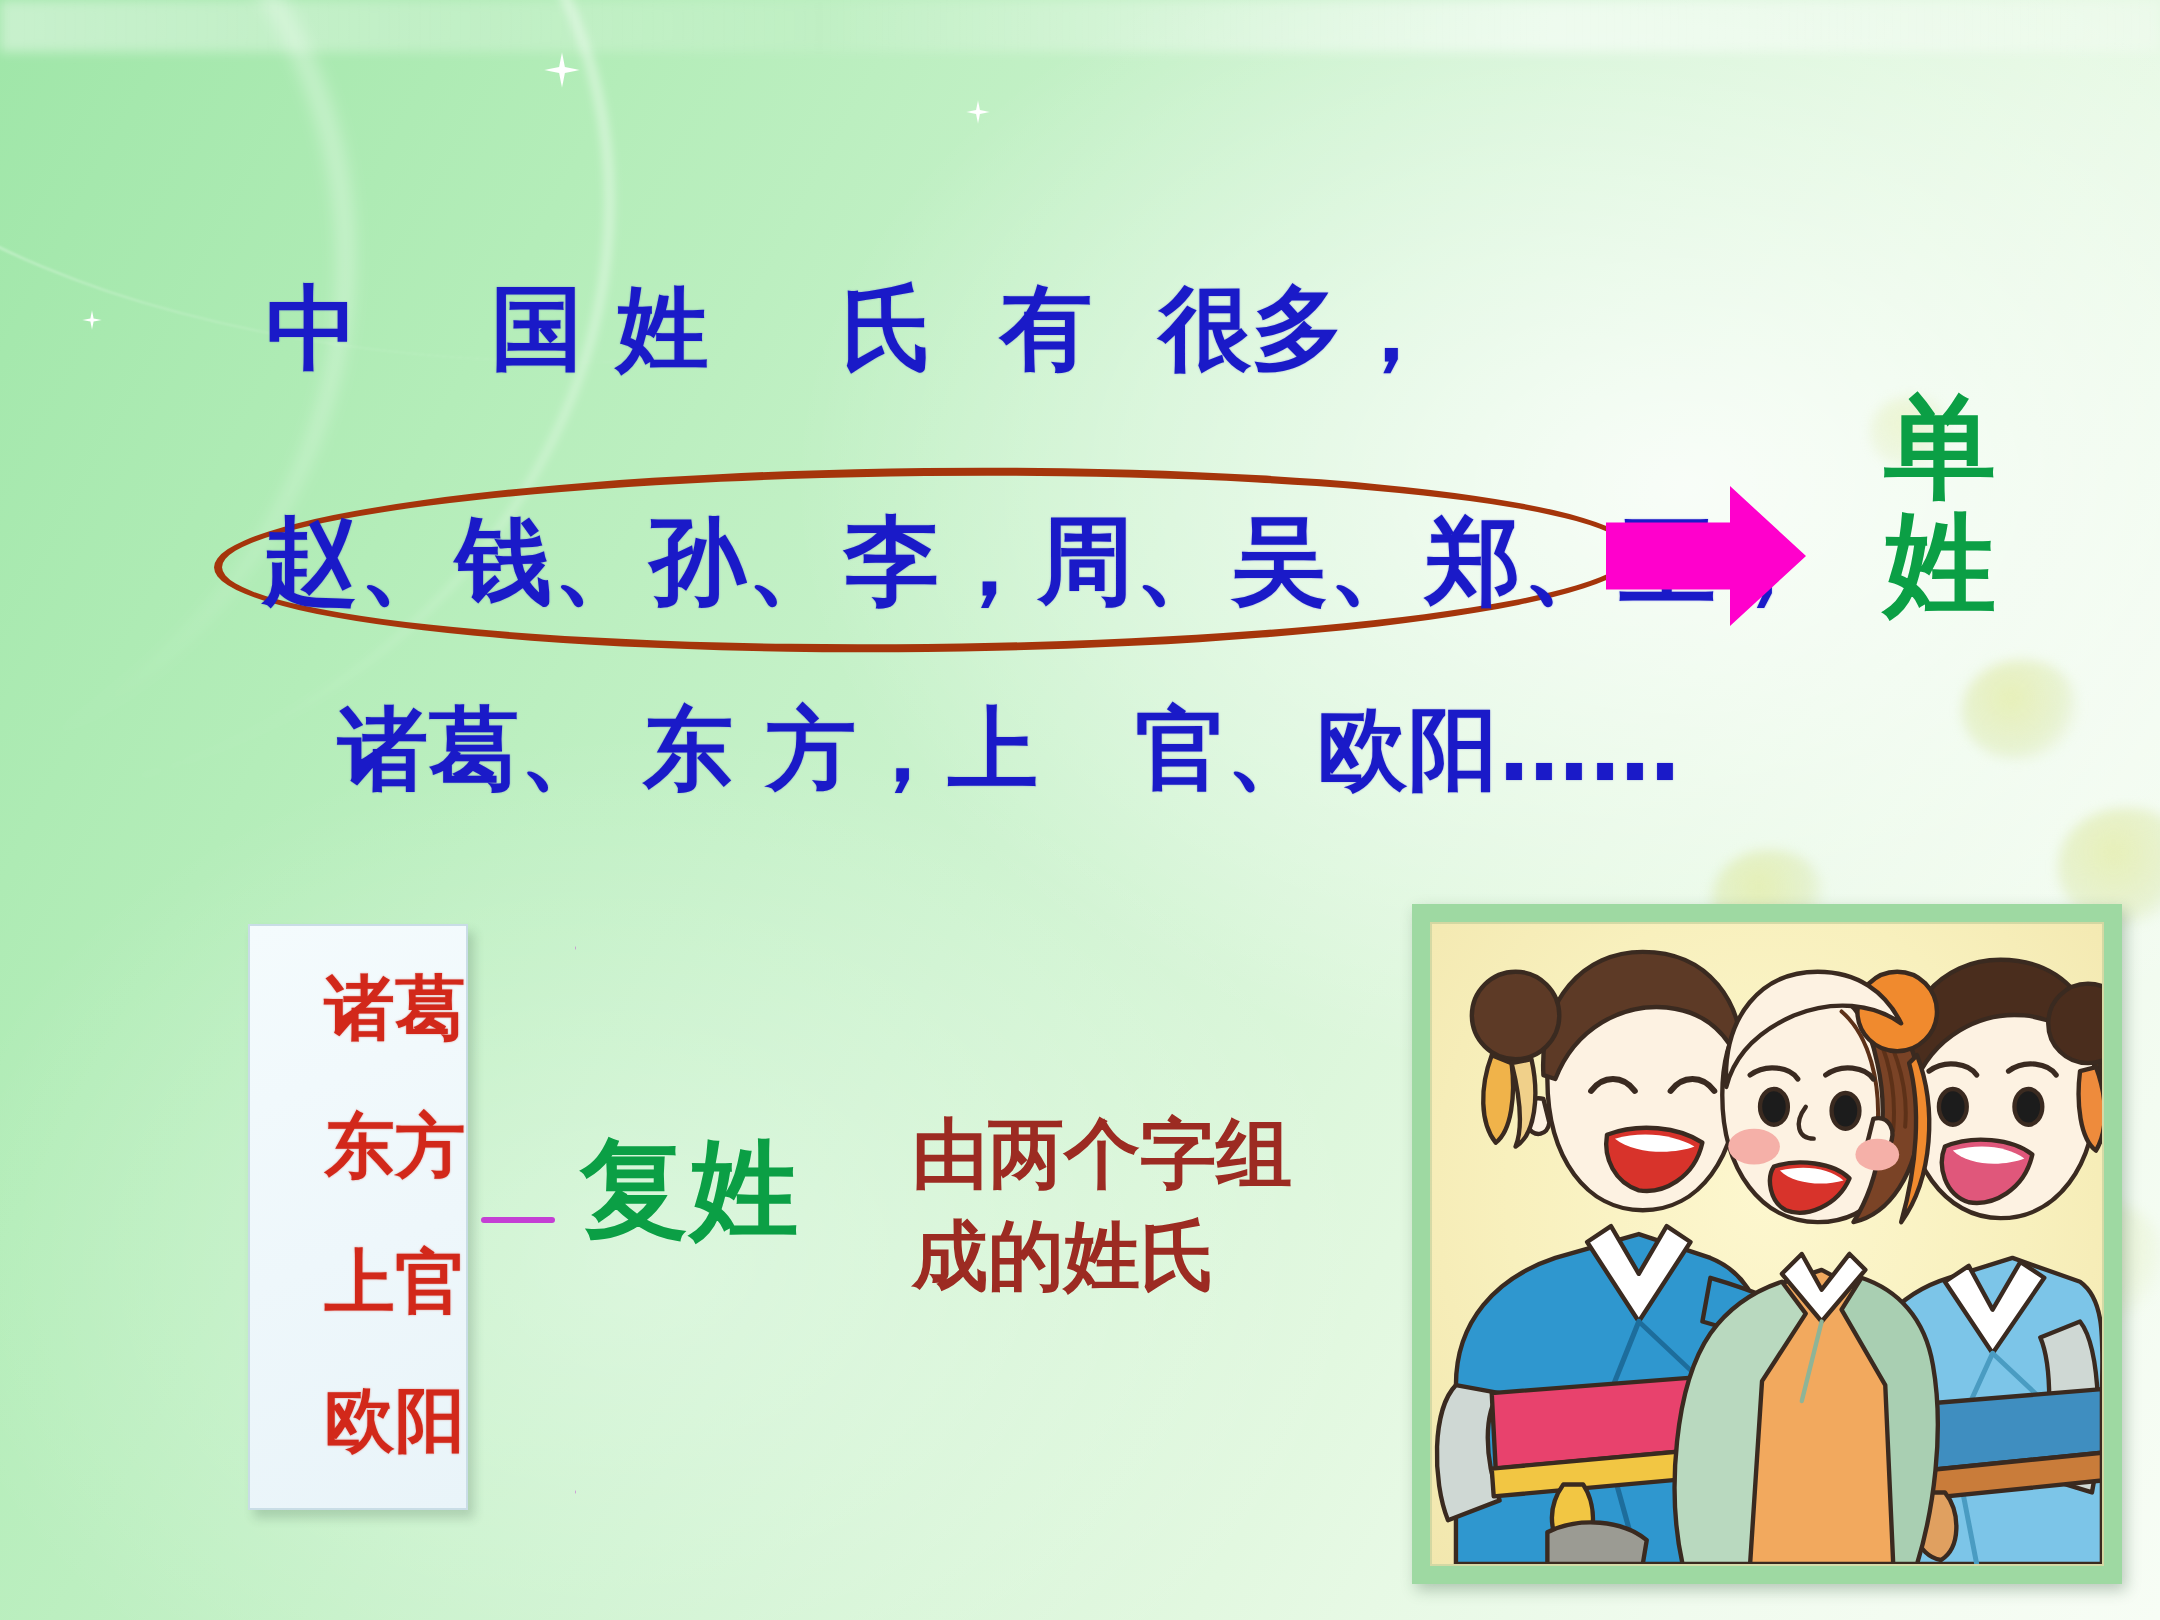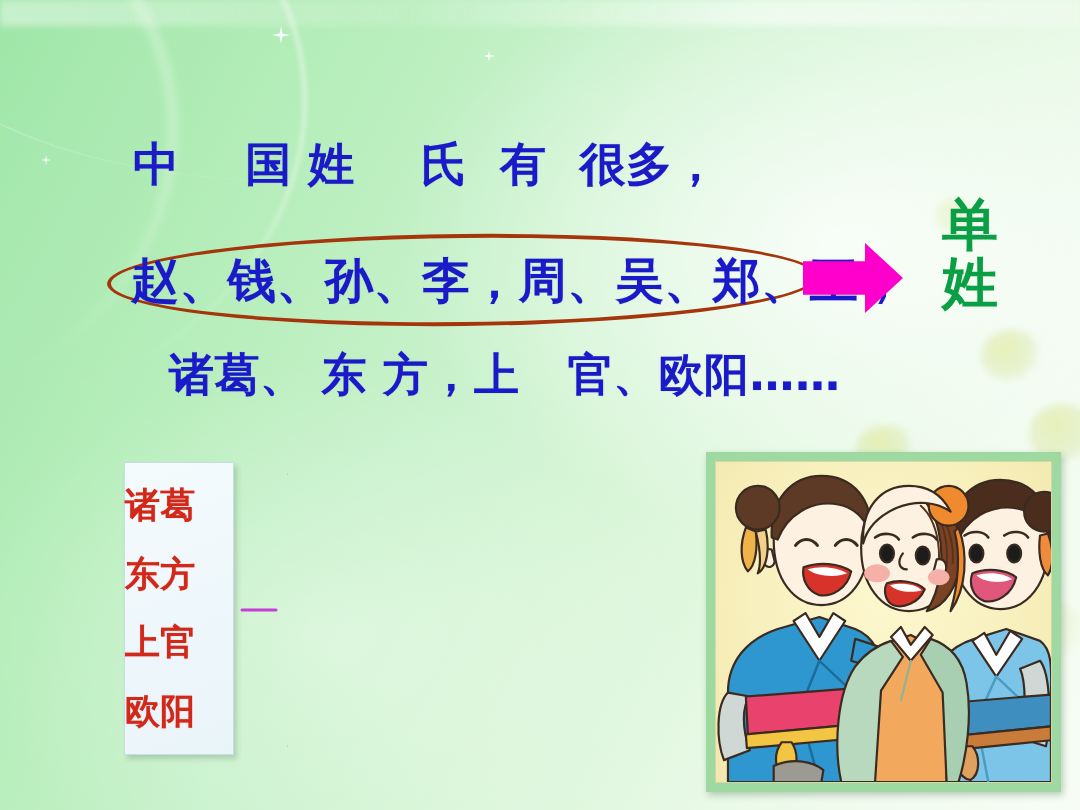--- a/index.html
+++ b/index.html
@@ -144,21 +144,21 @@
   #compound-card {
     position:absolute;
     left:124px; top:462px;
     width:110px; height:293px;
     background:linear-gradient(160deg,#f4fbfd 0%,#eef7fb 55%,#e9f4f9 100%);
     border:1px solid #c9dde6;
     box-shadow:3px 4px 5px rgba(40,70,50,0.20);
     display:flex;
     flex-direction:column;
     justify-content:space-around;
-    align-items:flex-start;
+    align-items:flex-end;
     padding:8px 0;
     z-index:4;
   }
   .compound-item {
     color:#D2281A;
     font-size:35px;
     font-weight:700;
     line-height:1;
     letter-spacing:0.01em;
     white-space:nowrap;
@@ -257,21 +257,26 @@
     <div class="compound-item">欧阳</div>
   </div>
 
   <div id="brace-group">
     <svg viewBox="0 0 48 280" preserveAspectRatio="none" aria-hidden="true">
       <path d="M 22 4 C 8 4 12 6 12 18 L 12 124 C 12 136 8 138 2 140 C 8 142 12 144 12 156 L 12 262 C 12 274 8 276 22 276" fill="none" stroke="#C43FD4" stroke-width="4.5" stroke-linecap="round" stroke-linejoin="round" transform="translate(36,0) scale(-1,1) translate(-36,0)"></path>
       <path d="M 2 140 L 36 140" stroke="#C43FD4" stroke-width="3" fill="none" stroke-linecap="round"></path>
     </svg>
   </div>
 
-
+  <div id="fuxing-label">复姓</div>
+
+  <div id="definition-text">
+    <span>由两个字组</span>
+    <span>成的姓氏</span>
+  </div>
 
   <div id="illustration">
     <div id="illustration-inner">
       <svg viewBox="0 0 337 322" aria-hidden="true">
         <defs>
           <clipPath id="frameclip">
               <rect x="0" y="0" width="337" height="322"></rect>
             </clipPath>
         </defs>
         <g clip-path="url(#frameclip)" stroke="#3a2a20" stroke-width="2.2" stroke-linejoin="round" stroke-linecap="round">

